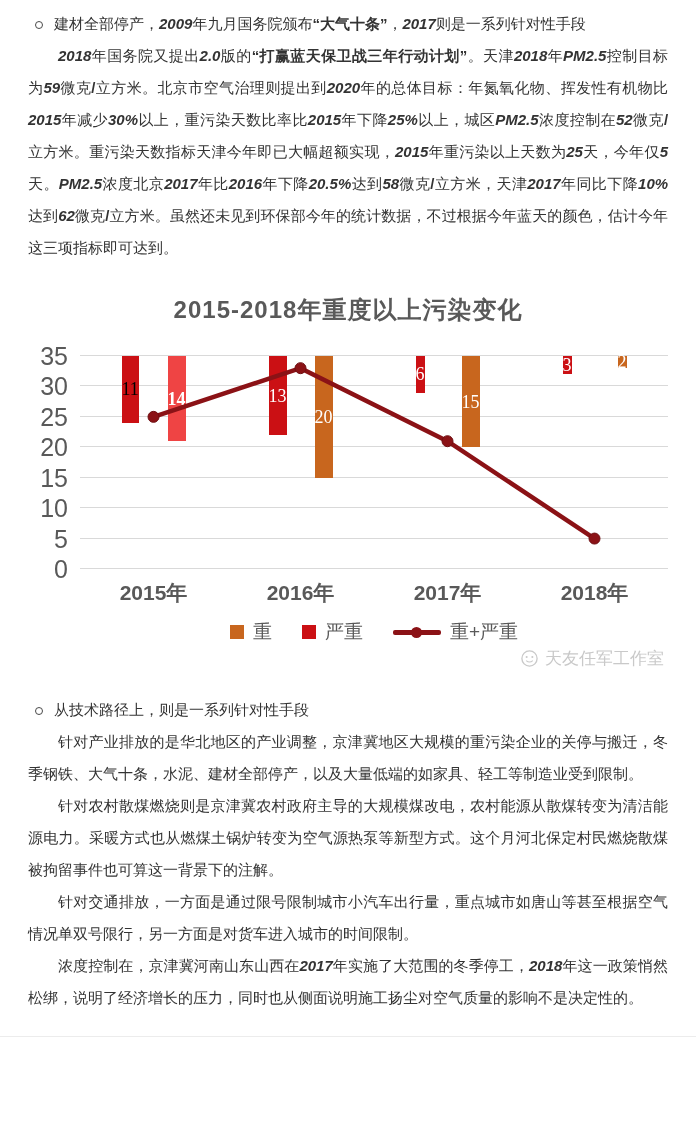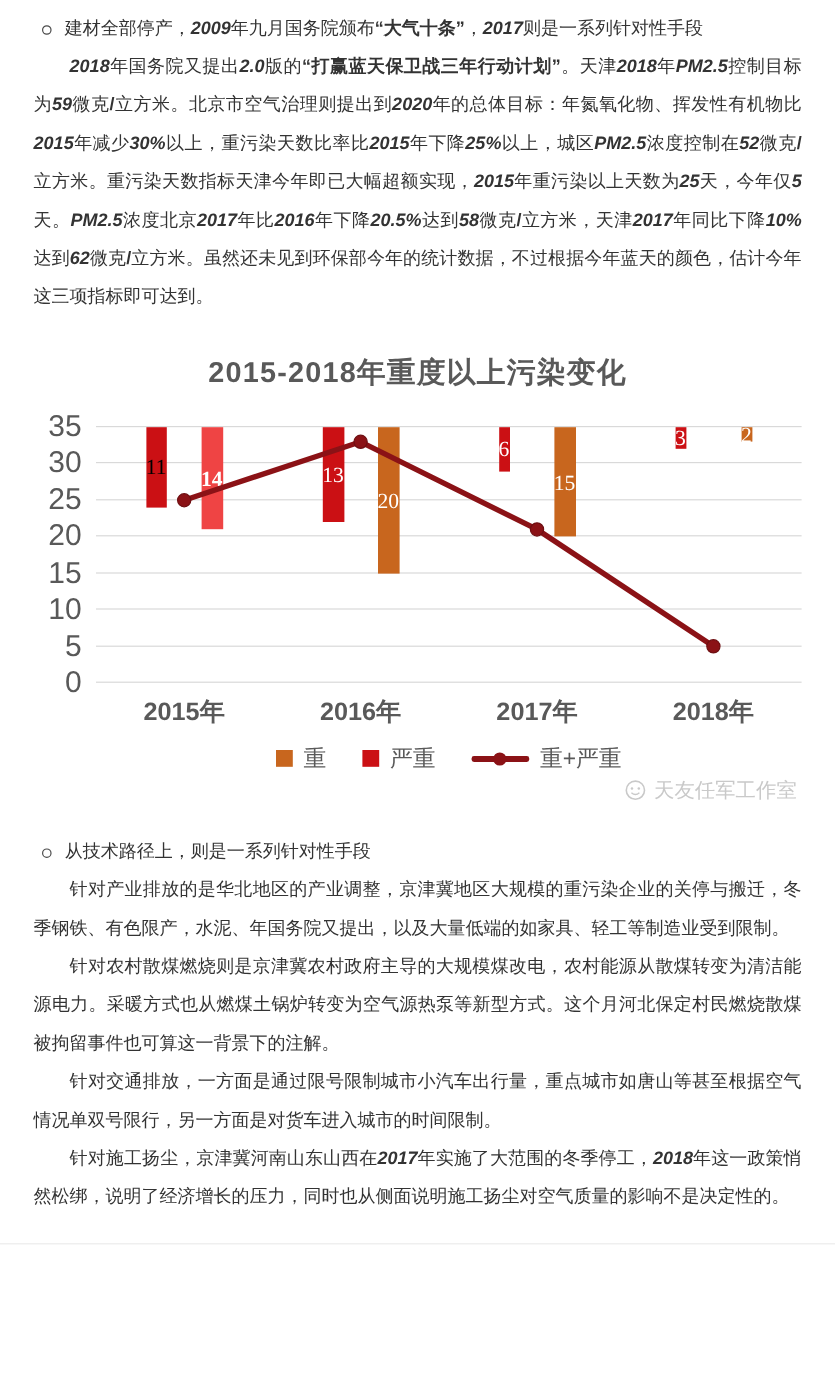--- a/index.html
+++ b/index.html
@@ -154,20 +154,20 @@
         <circle cx="7" cy="8.5" r="1.1" fill="currentColor"></circle>
         <circle cx="13" cy="8.5" r="1.1" fill="currentColor"></circle>
         <path d="M6.5 12.2 q3.5 3 7 0" fill="none" stroke="currentColor" stroke-width="1.2"></path>
       </svg>
       <span>天友任军工作室</span>
     </div>
   </div>
 
   <div>
       <p class="bullet"><span class="marker ci"></span><span>从技术路径上，则是一系列针对性手段</span></p>
-      <p class="para"><span>针对产业排放的是华北地区的产业调整，京津冀地区大规模的重污染企业的关停与搬迁，冬季钢铁、有色限产，水泥、年国务院又提出，以及大量低端的如家具、轻工等制造业受到限制。</span></p>
+      <p class="para"><span>针对产业排放的是华北地区的产业调整，京津冀地区大规模的重污染企业的关停与搬迁，冬季钢铁、大气十条，水泥、建材全部停产，以及大量低端的如家具、轻工等制造业受到限制。</span></p>
       <p class="para"><span>针对农村散煤燃烧则是京津冀农村政府主导的大规模煤改电，农村能源从散煤转变为清洁能源电力。采暖方式也从燃煤土锅炉转变为空气源热泵等新型方式。这个月河北保定村民燃烧散煤被拘留事件也可算这一背景下的注解。</span></p>
       <p class="para"><span>针对交通排放，一方面是通过限号限制城市小汽车出行量，重点城市如唐山等甚至根据空气情况单双号限行，另一方面是对货车进入城市的时间限制。</span></p>
-      <p class="para"><span>针对施工扬尘，京津冀河南山东山西在</span><span class="bi">2017</span><span>年实施了大范围的冬季停工，</span><span class="bi">2018</span><span>年这一政策悄然松绑，说明了经济增长的压力，同时也从侧面说明施工扬尘对空气质量的影响不是决定性的。</span></p>
+      <p class="para"><span>浓度控制在，京津冀河南山东山西在</span><span class="bi">2017</span><span>年实施了大范围的冬季停工，</span><span class="bi">2018</span><span>年这一政策悄然松绑，说明了经济增长的压力，同时也从侧面说明施工扬尘对空气质量的影响不是决定性的。</span></p>
       <div class="divider"></div>
     </div>
 
 </div>
 
 </body></html>

